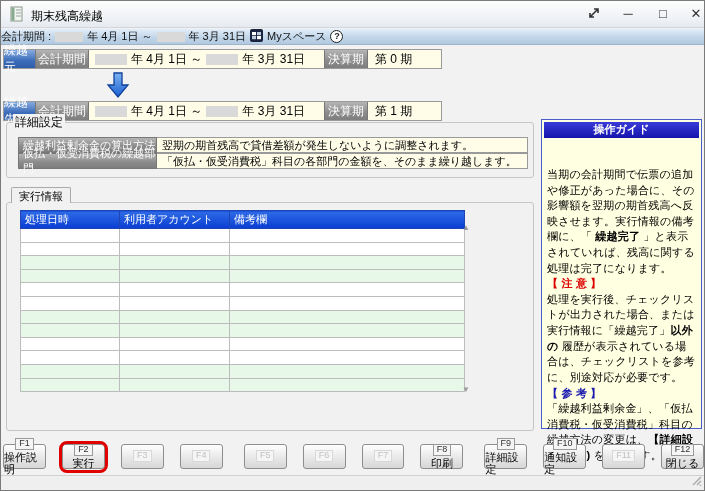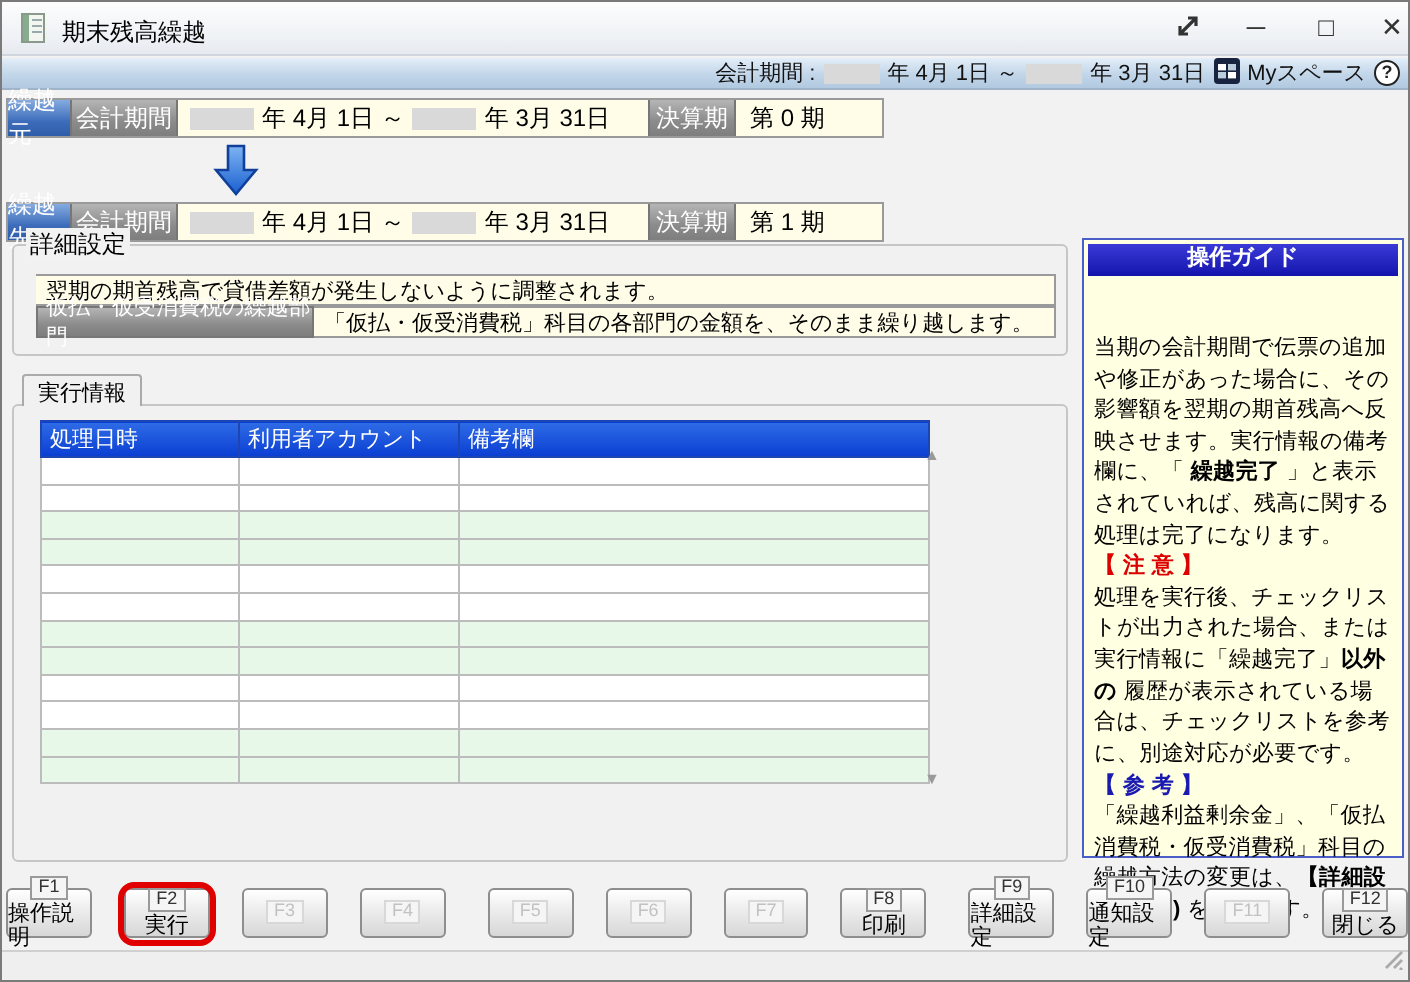--- a/index.html
+++ b/index.html
@@ -14,21 +14,21 @@
   .title-text { position:absolute; left:30px; top:7px; font-size:12px; color:#000; }
   .winbtn { position:absolute; top:3px; width:30px; height:20px; text-align:center; font-size:13px; color:#333; line-height:20px; cursor:default; }
   .btn-expand { left:578px; top:4px; }
   .btn-min { left:612px; }
   .btn-max { left:647px; }
   .btn-close { left:680px; }
 
   
   .infobar { position:absolute; left:0; top:28px; width:100%; height:16px;
     background:linear-gradient(180deg,#e3eef9,#c2d6e9 55%,#b1c9e0); border-bottom:1px solid #9fb4c9;
-    display:flex; align-items:center; justify-content:flex-end; font-size:11px; color:#111; padding-right:4px; gap:4px; }
+    display:flex; align-items:center; justify-content:flex-start; font-size:11px; color:#111; padding-right:4px; gap:4px; }
   .redact { display:inline-block; width:32px; height:11px; background:#d9d9d9; vertical-align:-1px; }
   .redact.small { width:28px; height:10px; }
   .myspace-ic { display:inline-block; }
   .help-circle { display:inline-block; width:13px; height:13px; border:1.4px solid #222; border-radius:50%; font-size:9px; font-weight:bold; line-height:11px; text-align:center; color:#222; background:#fff; }
 
   
   .corow { position:absolute; left:2px; width:439px; height:20px; display:flex; align-items:stretch; font-size:12px; border:1px solid #9a9a9a; background:#fffde8; }
   .corow1 { top:48px; } .corow2 { top:100px; }
   .tag { display:flex; align-items:center; justify-content:center; color:#fff; font-size:12px; flex:none; }
   .tag-blue { width:32px; background:linear-gradient(180deg,#85abe0,#3c6cba 60%,#2f5da8); border-right:1px solid #777; }
@@ -164,20 +164,21 @@
       <span class="redact"></span>
       <span>年   3月 31日</span>
     </span>
     <span class="co-term-tag">決算期</span>
     <span class="co-term">第 1 期</span>
   </div>
 
   <span class="grouplabel lbl-detail">詳細設定</span>
   <div class="groupbox box-detail">
     <div class="detail-row dr1">
+      <span class="detail-tag">繰越利益剰余金の算出方法</span>
       <span class="detail-val">翌期の期首残高で貸借差額が発生しないように調整されます。</span>
     </div>
     <div class="detail-row dr2">
       <span class="detail-tag">仮払・仮受消費税の繰越部門</span>
       <span class="detail-val">「仮払・仮受消費税」科目の各部門の金額を、そのまま繰り越します。</span>
     </div>
   </div>
 
   <span class="tab-exec">実行情報</span>
   <div class="groupbox box-exec">

